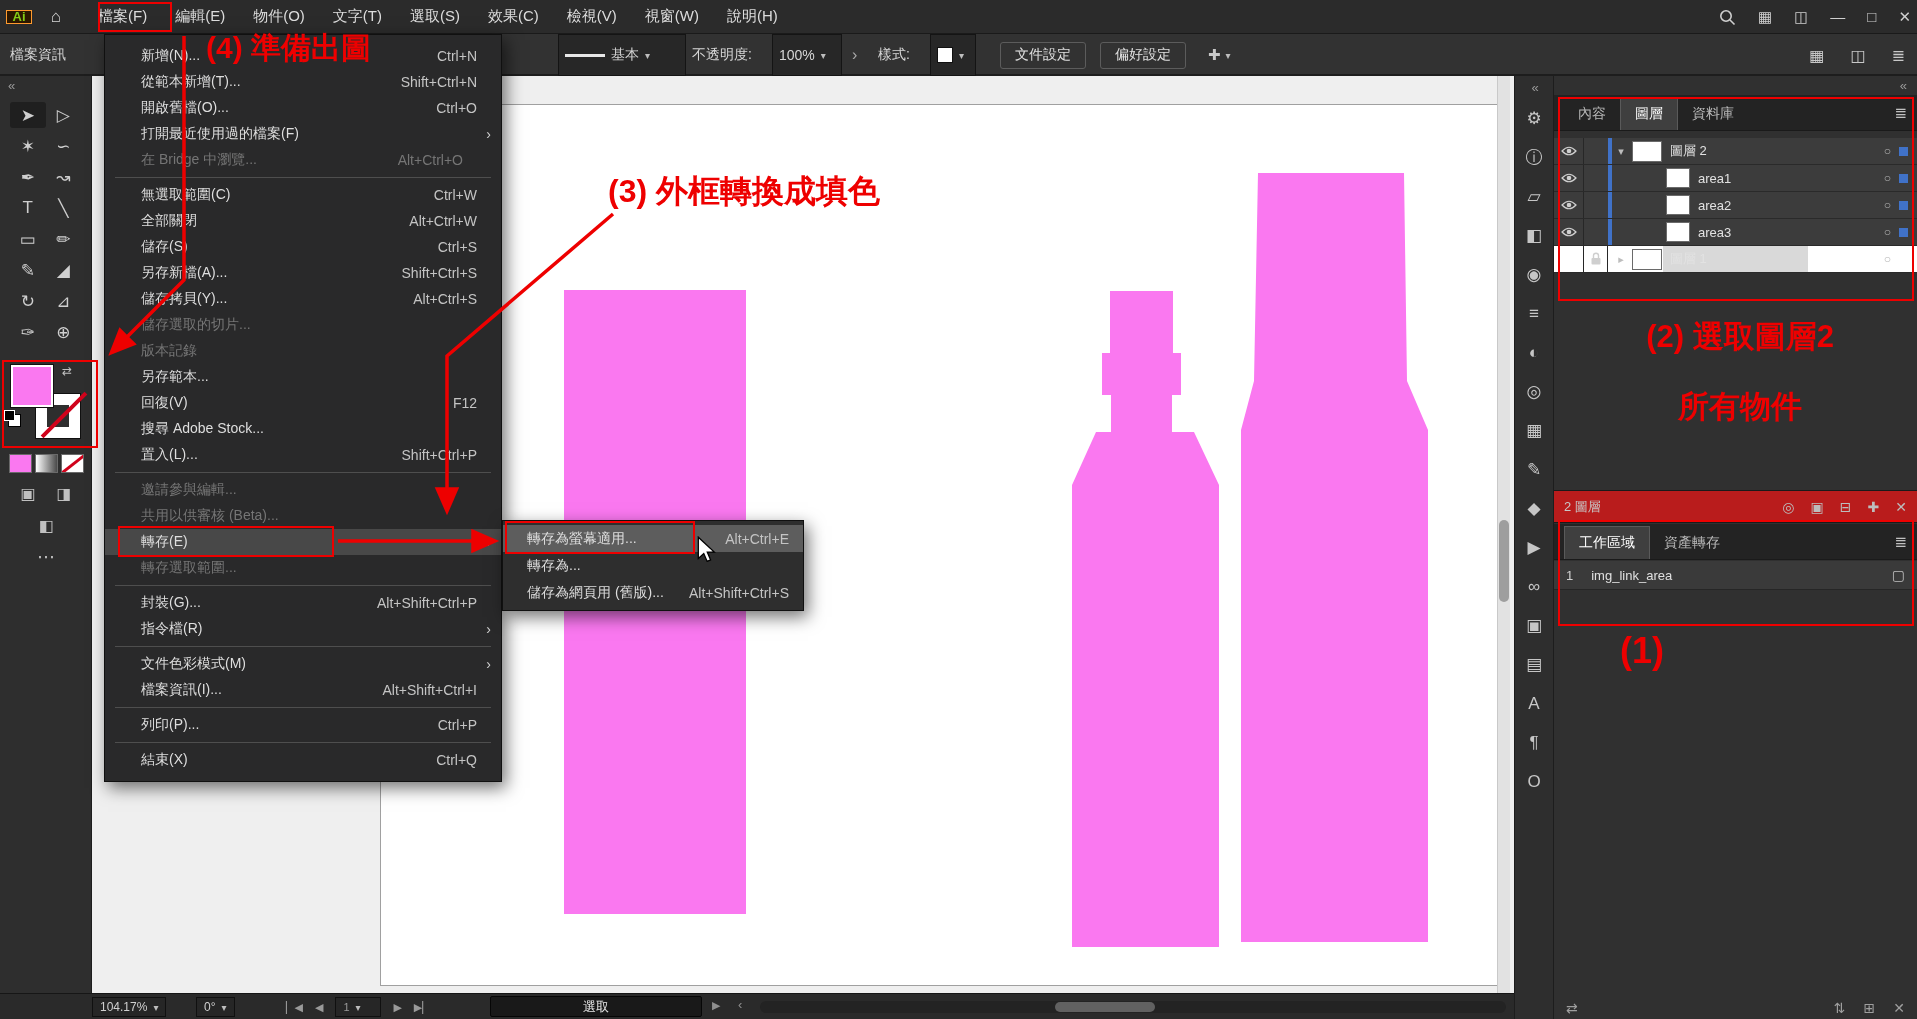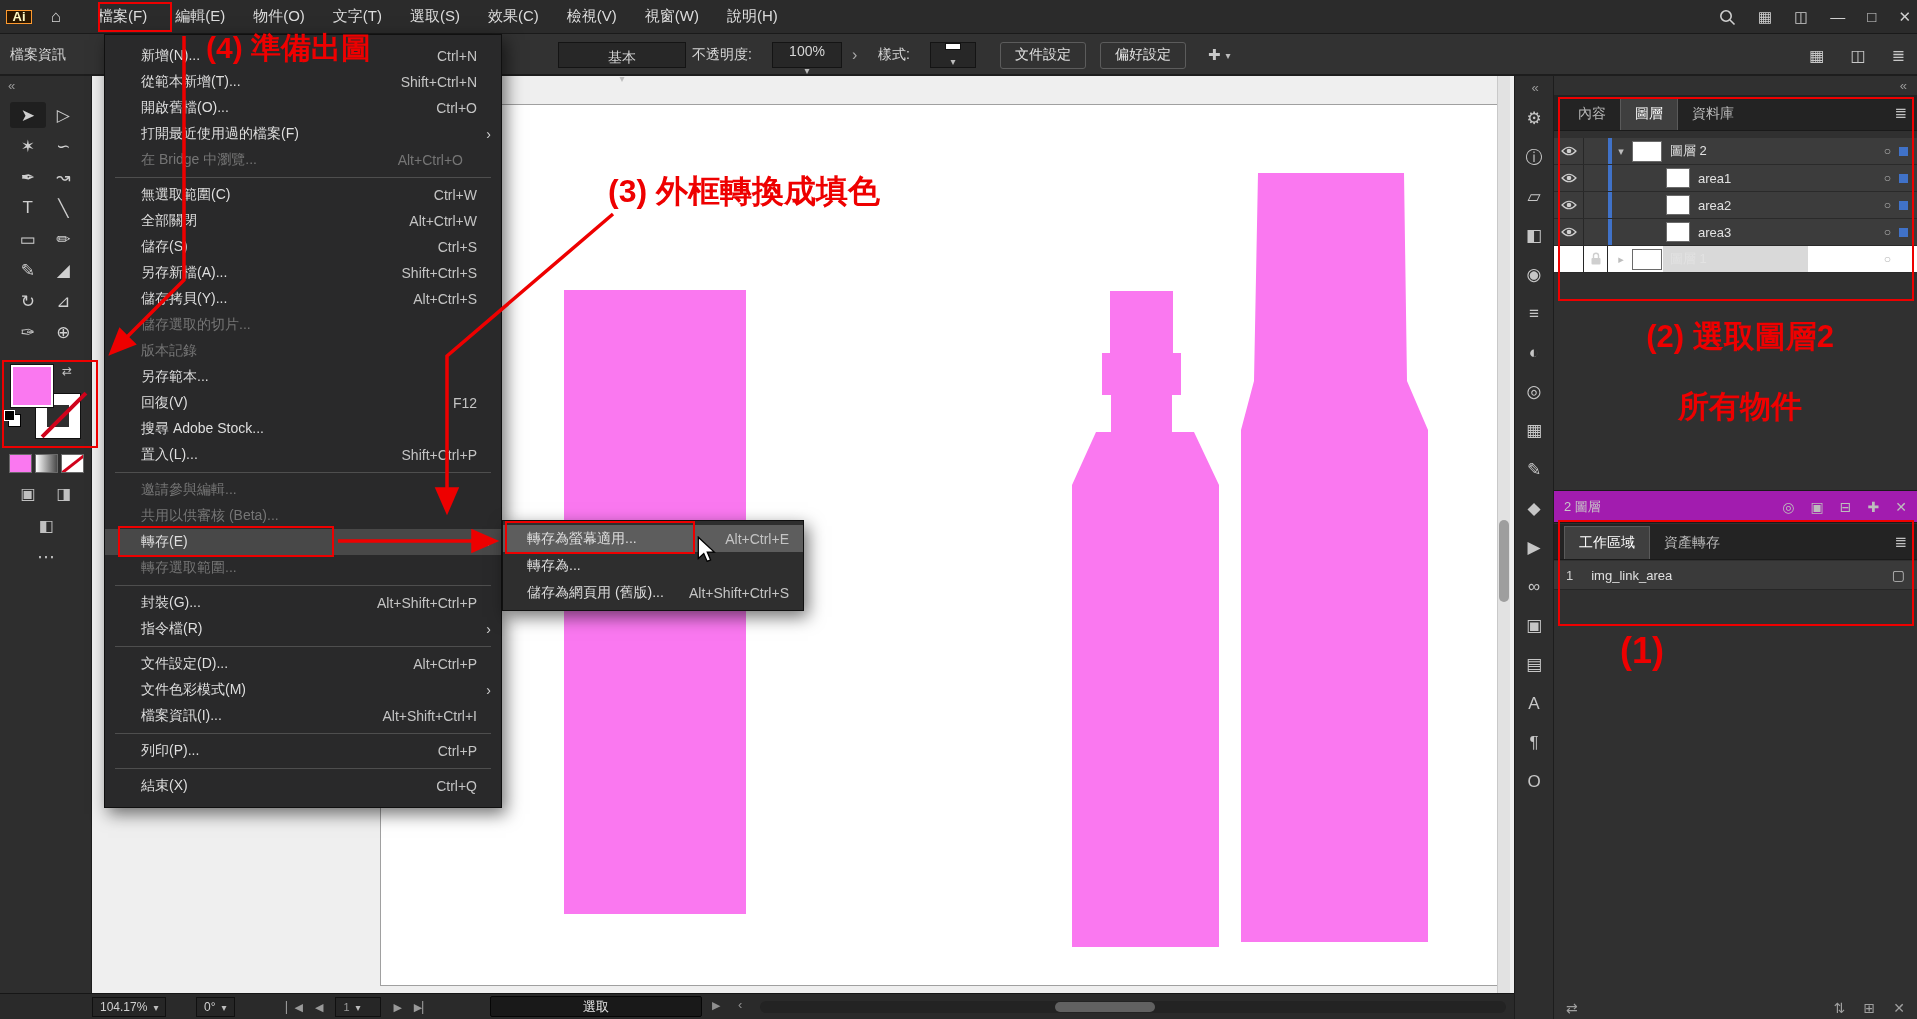--- a/index.html
+++ b/index.html
@@ -1,32 +1,32 @@
 <!DOCTYPE html>
 <html style="--magenta: #FA78F0; --annotation-red: #EE0000; --selection-blue: #4072C8;"><head>
 <meta charset="utf-8">
 <style>
   * { margin:0; padding:0; box-sizing:border-box; }
   html,body { width:1917px; height:1019px; background:#1d1d1d; font-family:"Liberation Sans","DejaVu Sans",sans-serif; }
   .app { position:relative; width:1917px; height:1019px; overflow:hidden; background:#2e2e2e; color:#d8d8d8; font-size:14px; }
 
   
   .menubar { position:absolute; left:0; top:0; width:1917px; height:34px; background:#2b2b2b; border-bottom:1px solid #1a1a1a; display:flex; align-items:center; z-index:10; }
-  .ai-logo { width:26px; height:14px; margin:0 10px 0 6px; background:#2b1700; border:1px solid #ff9a2e; color:#fef9c3; font-weight:bold; font-size:13px; display:flex; align-items:center; justify-content:center; }
+  .ai-logo { width:26px; height:14px; margin:0 10px 0 6px; background:#2b1700; border:1px solid #ff9a2e; color:#84cc16; font-weight:bold; font-size:13px; display:flex; align-items:center; justify-content:center; }
   .home-icon { width:28px; text-align:center; font-size:17px; color:#d8d8d8; margin-right:14px; }
   .menus { display:flex; height:100%; }
   .menu-btn { padding:0 14px; height:100%; display:flex; align-items:center; font-size:15px; color:#dcdcdc; cursor:default; }
   .mb-right { position:absolute; right:6px; top:0; height:34px; display:flex; align-items:center; gap:22px; }
   .mb-icon { font-size:15px; color:#cfcfcf; }
   .search-svg { display:flex; align-items:center; }
 
   
   .controlbar { position:absolute; left:0; top:34px; width:1917px; height:42px; background:#323232; border-bottom:2px solid #1d1d1d; z-index:9; }
   .cb-item { position:absolute; top:0; height:42px; display:flex; align-items:center; color:#d6d6d6; font-size:14px; }
-  .cb-field { background:#272727; border:1px solid #141414; height:26px; display:flex; align-items:center; padding:0 6px; gap:6px;flex-direction:column; }
+  .cb-field { background:#272727; border:1px solid #141414; height:42px; display:flex; align-items:center; padding:0 6px; gap:6px; }
   .stroke-line { width:40px; height:3px; background:#e8e8e8; }
   .caret { font-size:10px; color:#bdbdbd; }
   .cb-btn { border:1px solid #5c5c5c; border-radius:3px; height:27px; padding:0 14px; display:flex; align-items:center; color:#e0e0e0; background:transparent; font-size:14px; }
   .style-chip { width:16px; height:16px; background:#fff; border:1px solid #111; }
   .cb-icons { position:absolute; right:12px; top:0; height:42px; display:flex; align-items:center; gap:26px; }
   .cb-icon { font-size:16px; color:#c8c8c8; }
 
   
   .toolbar { position:absolute; left:0; top:76px; width:92px; height:917px; background:#2e2e2e; border-right:1px solid #1d1d1d; z-index:8; }
   .tcollapse { position:absolute; left:8px; top:2px; color:#9a9a9a; font-size:13px; }
@@ -85,21 +85,21 @@
   .layer-row.collapsed .lr-chevron::before { content:"▸"; }
   .lr-thumb { width:30px; height:21px; border:1px solid #6a6a6a; background:#fff; margin:0 8px 0 2px; }
   .layer-row.child .lr-thumb { width:24px; height:20px; margin-left:36px; }
   .thumb-multi { background:linear-gradient(90deg,#fff 0 12%, var(--magenta) 12% 38%, #fff 38% 52%, var(--magenta) 52% 88%, #fff 88%); }
   .thumb-pink { background:linear-gradient(90deg,#fff 0 18%, var(--magenta) 18% 82%, #fff 82%); }
   .thumb-white { background:linear-gradient(90deg,#fff 0 30%, #d9d9d9 30% 70%, #fff 70%); }
   .lr-name { font-size:13px; color:#e2e2e2; white-space:nowrap; }
   .lr-target { margin-left:auto; color:#b5b5b5; font-size:12px; padding-right:8px; }
   .lr-chip { width:9px; height:9px; margin-right:9px; visibility:hidden; }
   .layer-row.selected .lr-chip { visibility:visible; background:var(--selection-blue); }
-  .lfooter { position:absolute; left:0; top:414px; width:363px; height:33px; background:#a21caf; border-top:1px solid #1a1a1a; border-bottom:1px solid #1a1a1a; display:flex; align-items:center; padding:0 10px; }
+  .lfooter { position:absolute; left:0; top:414px; width:363px; height:33px; background:#b91c1c; border-top:1px solid #1a1a1a; border-bottom:1px solid #1a1a1a; display:flex; align-items:center; padding:0 10px; }
   .lf-count { font-size:13px; color:#c8c8c8; }
   .lf-icons { margin-left:auto; display:flex; gap:16px; }
   .lf-icon { font-size:14px; color:#bdbdbd; }
   .tabs2 { top:448px; }
   .ab-row { position:absolute; left:0; top:485px; width:363px; height:29px; background:#3a3a3a; border-bottom:1px solid #262626; display:flex; align-items:center; padding:0 12px; gap:18px; }
   .ab-num { font-size:13px; color:#d0d0d0; }
   .ab-name { font-size:13px; color:#e0e0e0; }
   .ab-icon { margin-left:auto; color:#c0c0c0; font-size:14px; }
   .panel-footer { position:absolute; left:0; top:920px; width:363px; height:23px; display:flex; align-items:center; padding:0 12px; }
   .af-left { font-size:14px; color:#9f9f9f; }
@@ -592,25 +592,20 @@
       <div class="menu-item">
         <span class="mi-label">封裝(G)...</span>
         <span class="mi-shortcut">Alt+Shift+Ctrl+P</span>
         <span class="mi-arrow">›</span>
       </div>
       <div class="menu-item submenu sep-after">
         <span class="mi-label">指令檔(R)</span>
         <span class="mi-shortcut"></span>
         <span class="mi-arrow">›</span>
       </div>
-      <div class="menu-item">
-        <span class="mi-label">文件設定(D)...</span>
-        <span class="mi-shortcut">Alt+Ctrl+P</span>
-        <span class="mi-arrow">›</span>
-      </div>
       <div class="menu-item submenu">
         <span class="mi-label">文件色彩模式(M)</span>
         <span class="mi-shortcut"></span>
         <span class="mi-arrow">›</span>
       </div>
       <div class="menu-item sep-after">
         <span class="mi-label">檔案資訊(I)...</span>
         <span class="mi-shortcut">Alt+Shift+Ctrl+I</span>
         <span class="mi-arrow">›</span>
       </div>

